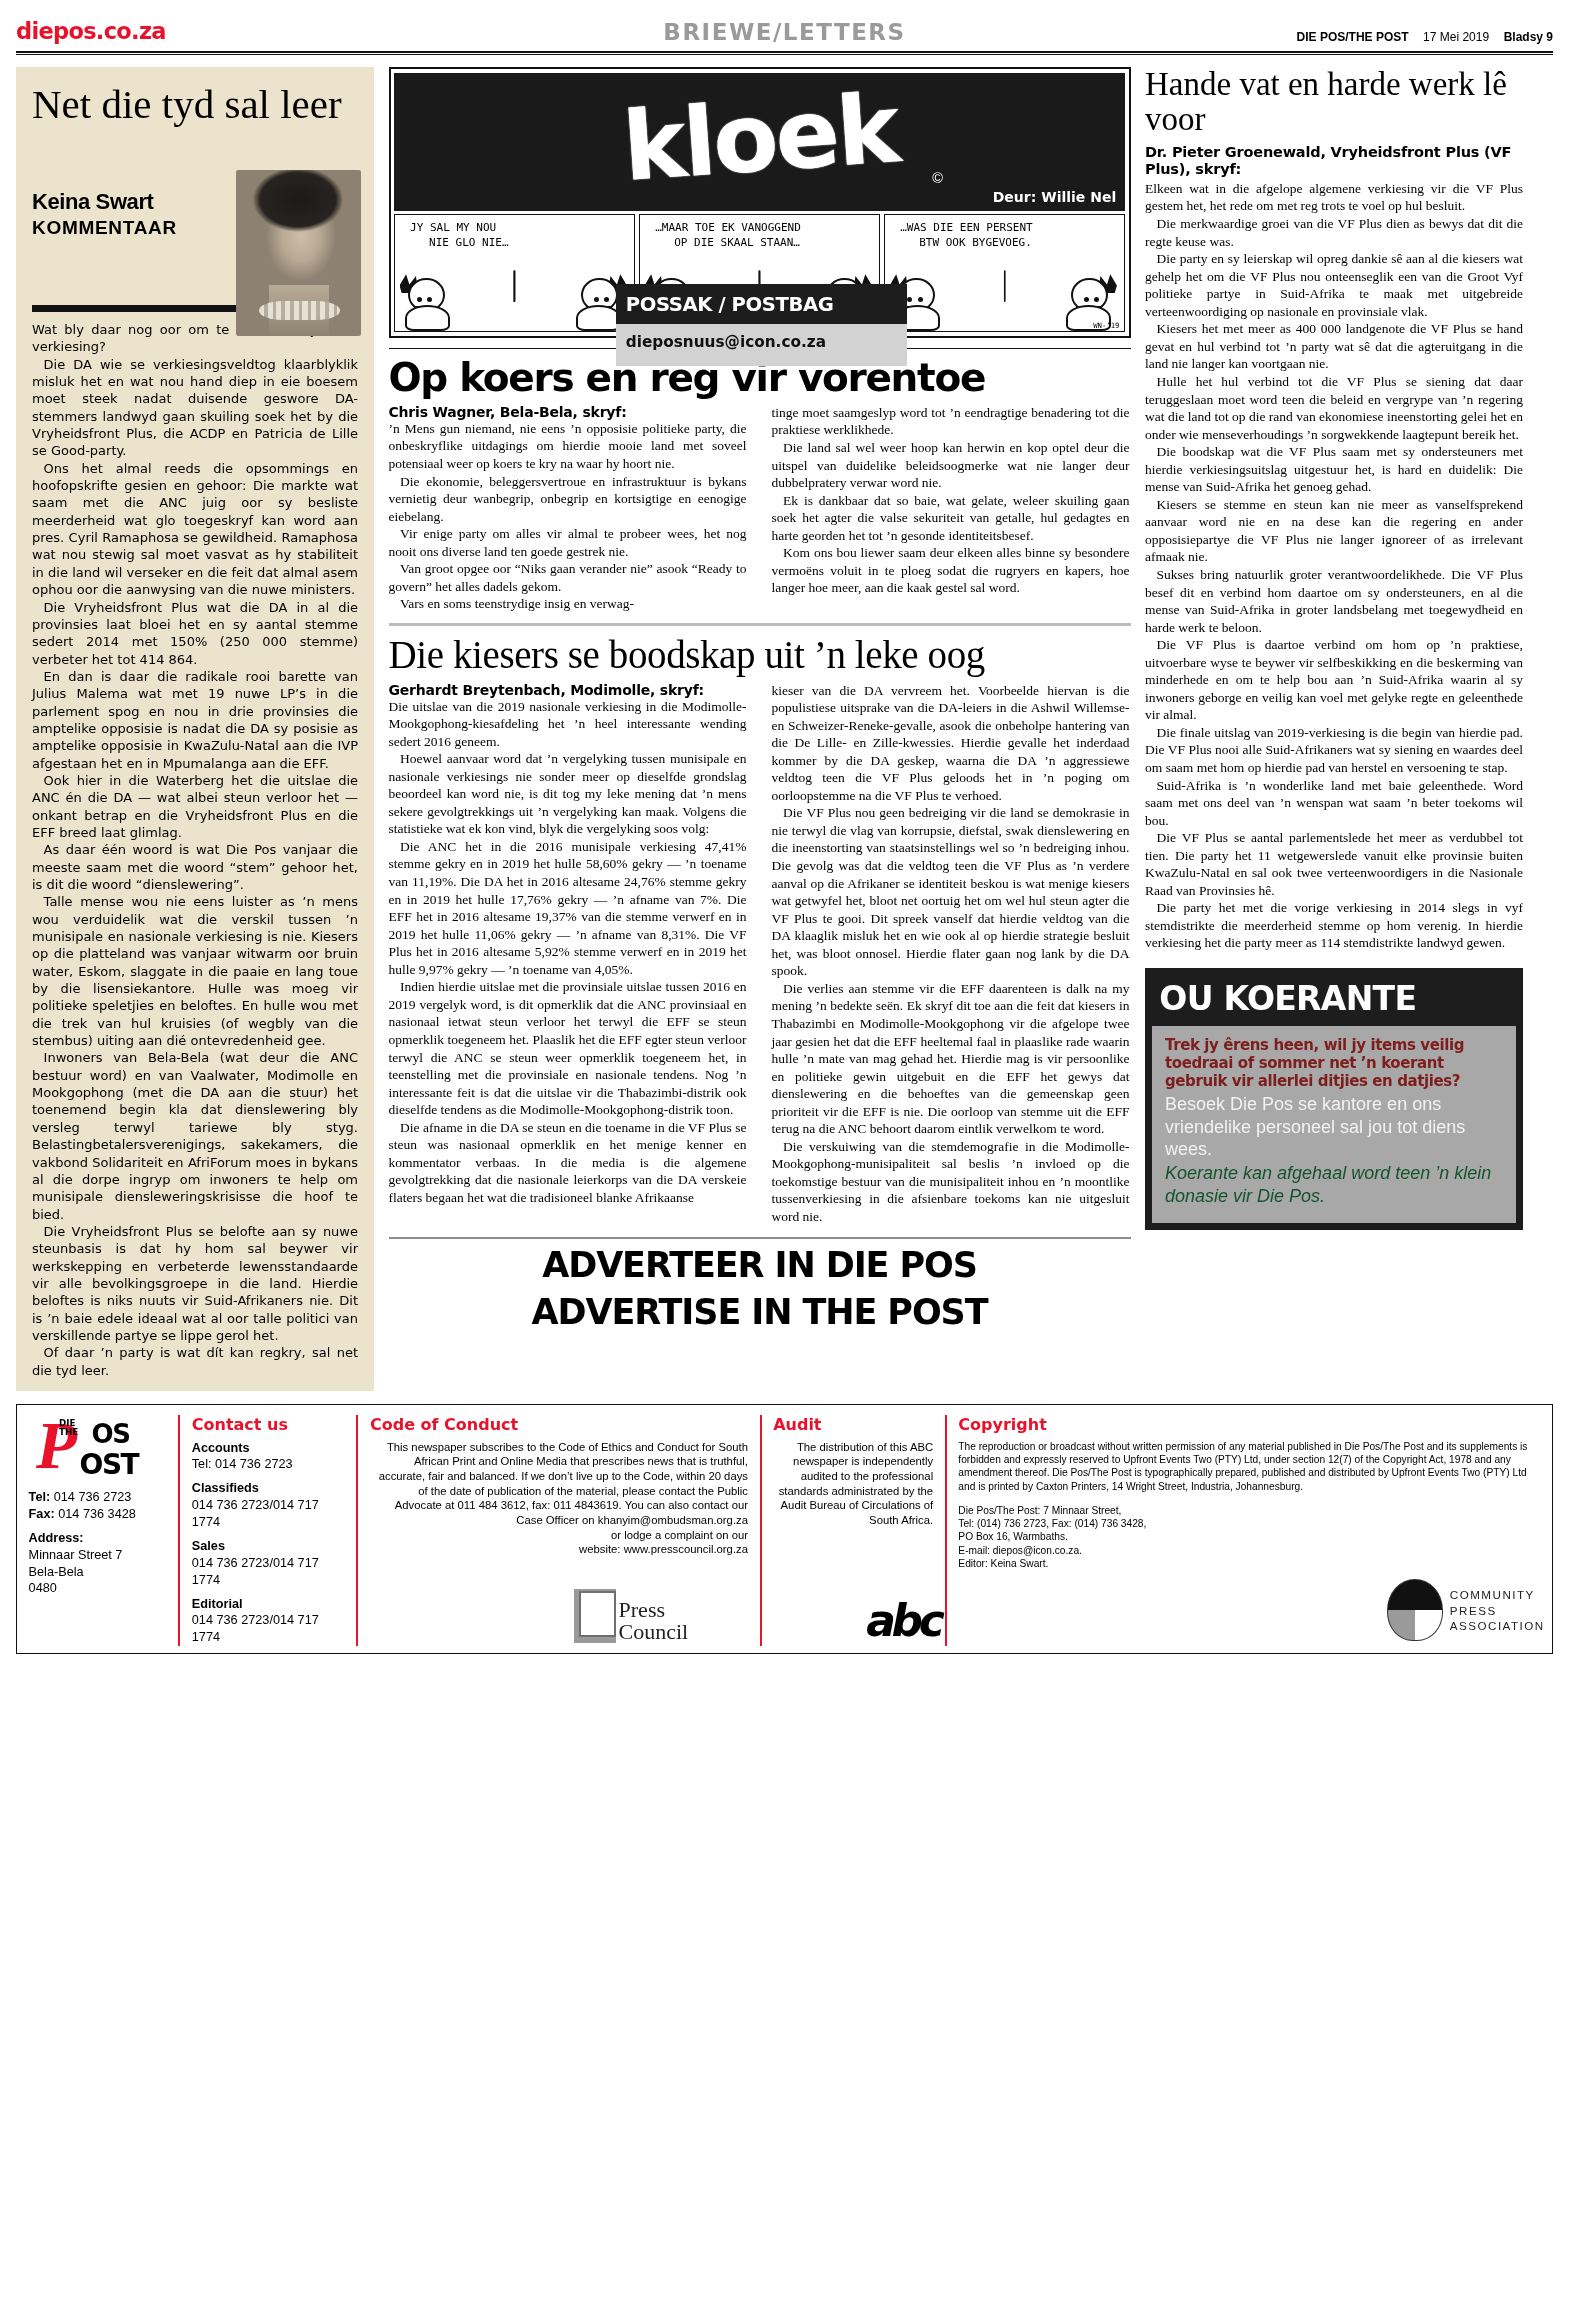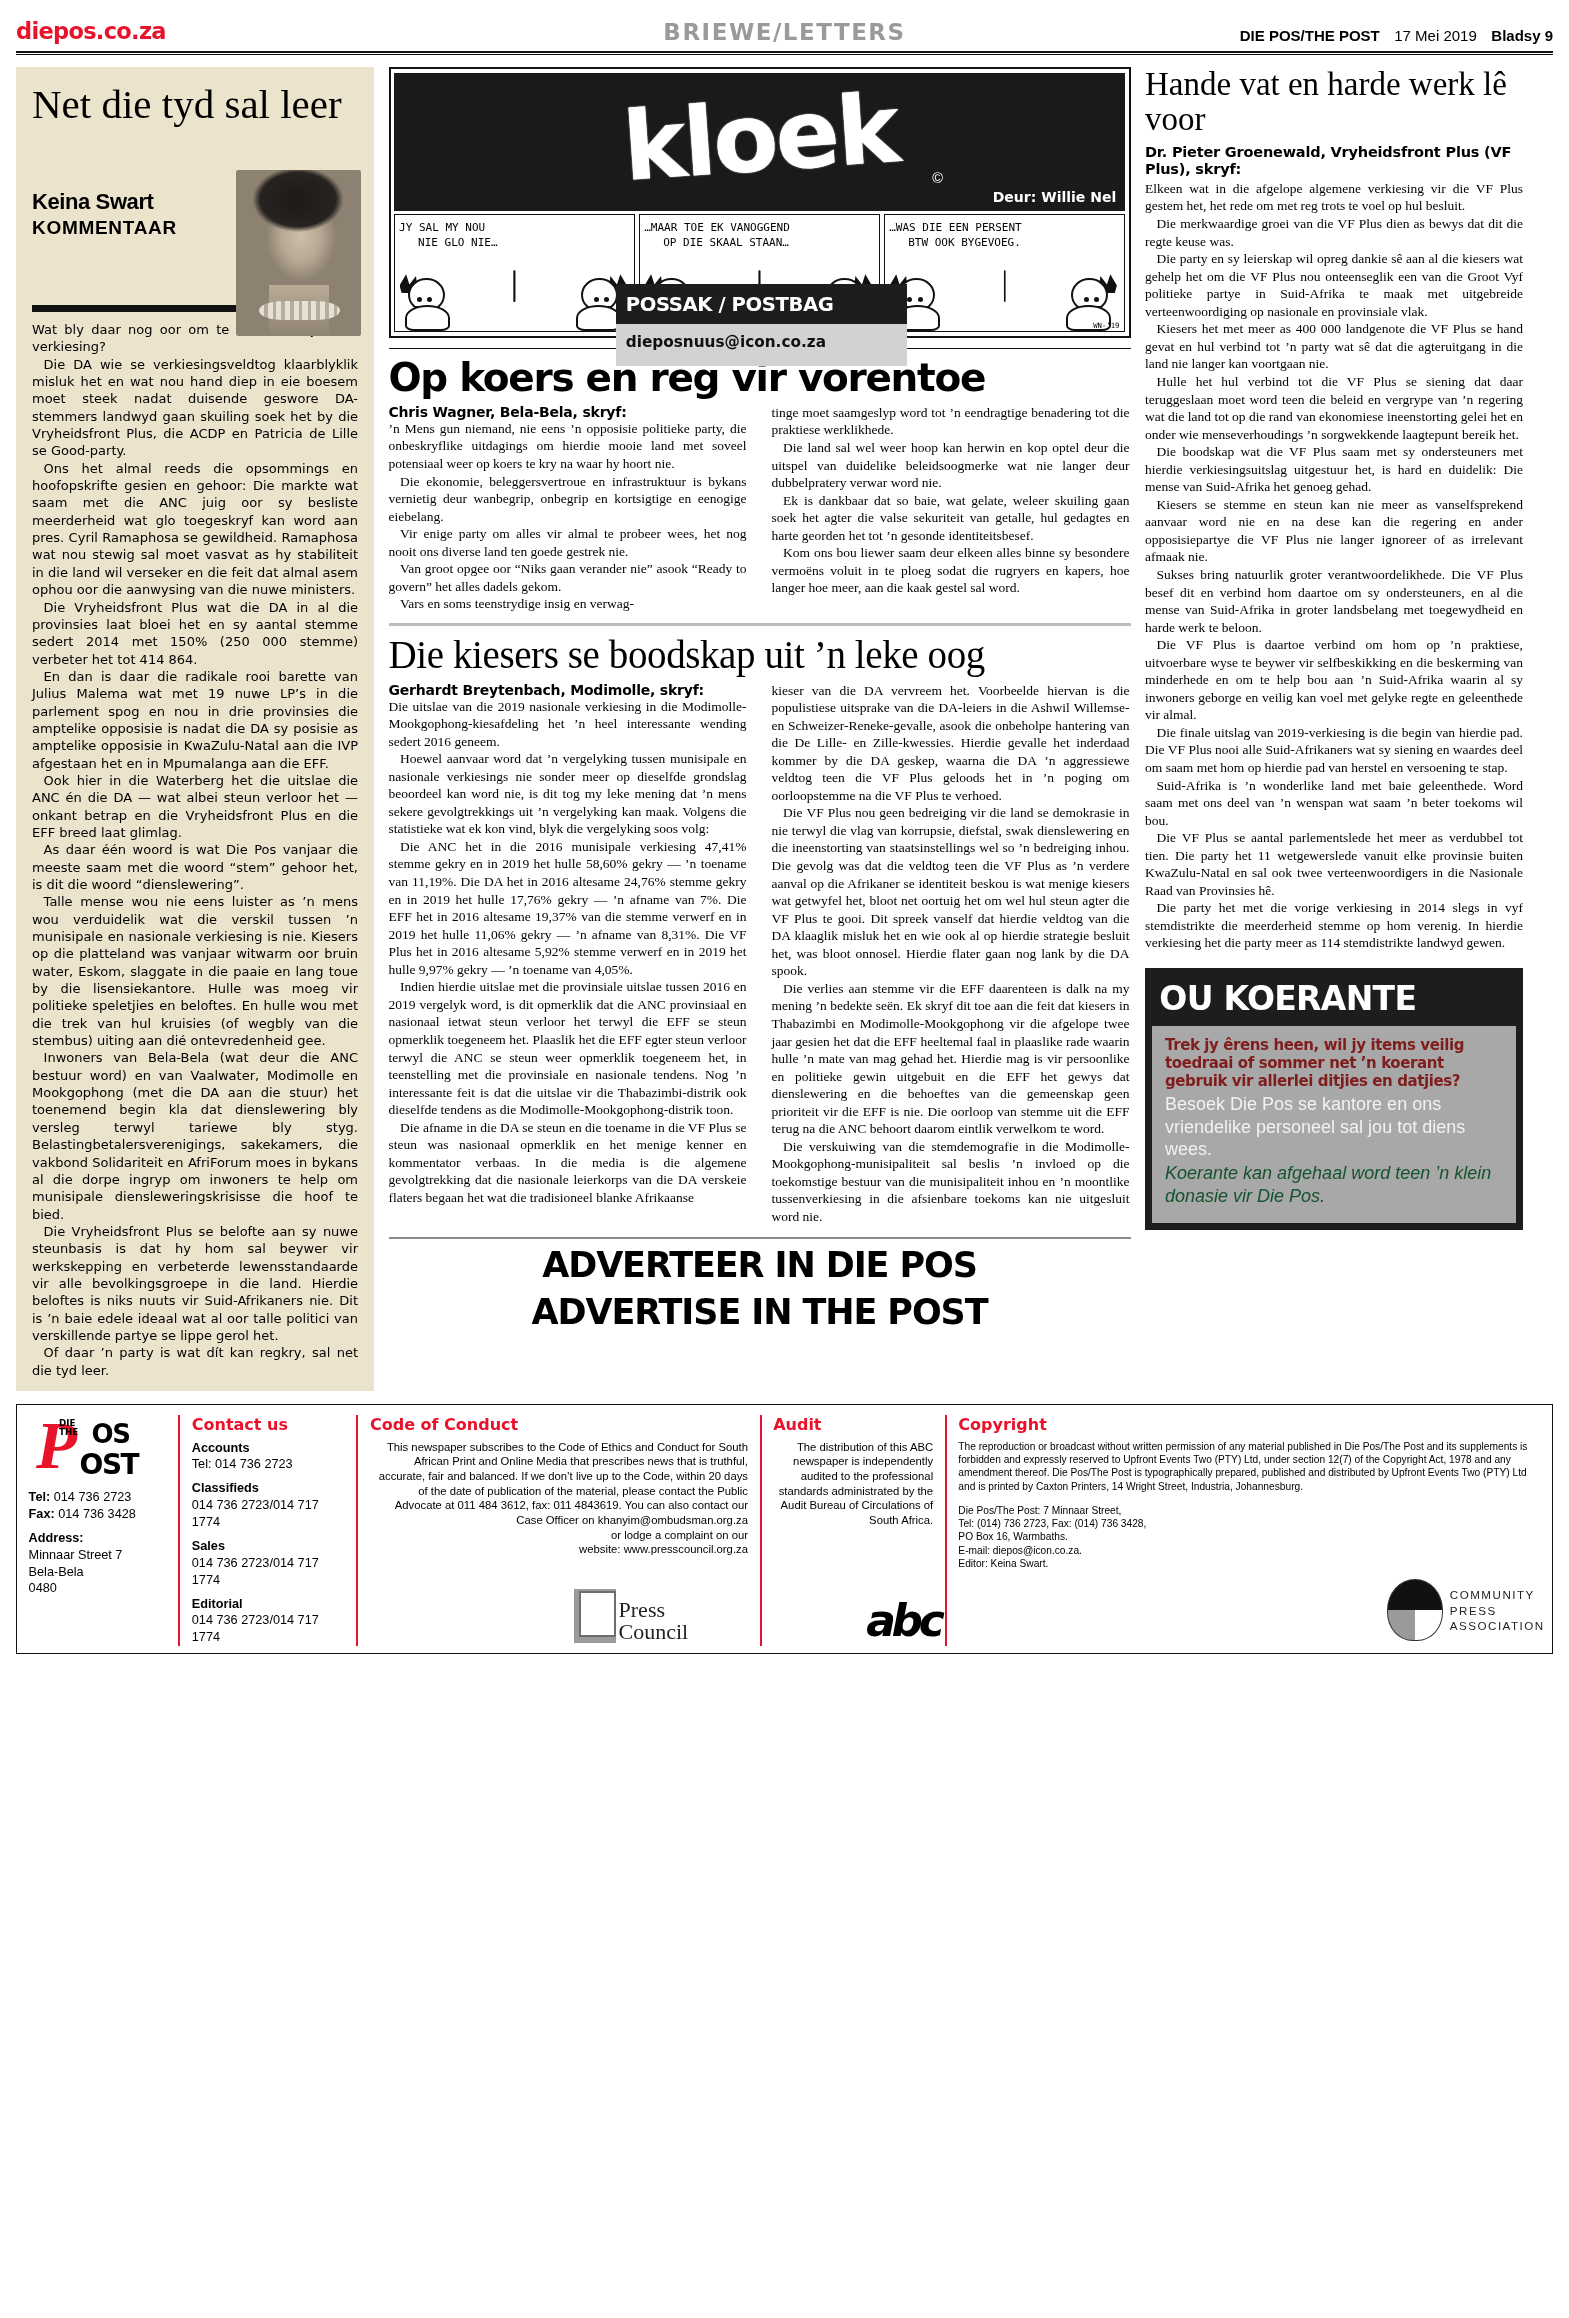--- a/index.html
+++ b/index.html
@@ -17,21 +17,21 @@
   .mh-site{
     font-size:22.5px;font-weight:bold;color:#e8132b;letter-spacing:-0.7px;
     font-family:"DejaVu Sans", sans-serif;
     position:absolute;left:0;bottom:4.4px;
   }
   .mh-section{
     position:absolute;left:50%;transform:translateX(-50%);bottom:2.9px;
     font-size:23px;font-weight:bold;color:#9a9a9a;letter-spacing:1.5px;
     font-family:"DejaVu Sans", sans-serif;
   }
-  .mh-right{position:absolute;right:0;bottom:4.4px;display:flex;align-items:baseline;gap:14.5px;font-size:15px;text-align:right;}
+  .mh-right{position:absolute;right:0;bottom:4.4px;display:flex;align-items:baseline;gap:14.5px;font-size:12px;text-align:right;}
   .mh-paper{font-weight:bold;}
   .mh-date{font-weight:normal;}
   .mh-page{font-weight:bold;}
   .rule-thick{border-top:2.2px solid #111;margin-top:2.9px;}
   .rule-thin{border-top:0.7px solid #111;margin-top:1.5px;}
 
   
   .cols{display:flex;gap:14.5px;margin-top:11.6px;align-items:flex-start;}
   .col-left{width:358px;flex:none;}
   .col-mid{width:742px;flex:none;}
@@ -72,21 +72,21 @@
     position:absolute;left:50%;top:50%;transform:translate(-50%,-54%) rotate(-4deg);
     color:#fff;font-family:"DejaVu Sans", sans-serif;font-weight:bold;
     font-size:95px;letter-spacing:-2.9px;white-space:nowrap;
     text-shadow:0 0 1.5px #fff;
   }
   .kloek-c{position:absolute;right:182px;bottom:25px;color:#fff;font-size:14.5px;}
   .cartoon-credit{position:absolute;right:8.7px;bottom:5.8px;color:#fff;font-size:14px;font-weight:bold;font-family:"DejaVu Sans",sans-serif;}
   .strip{display:flex;gap:4.4px;margin-top:3.6px;}
   .panel{flex:1;border:1.5px solid #111;height:116px;position:relative;background:#fff;overflow:hidden;}
   .panel .cap{
-    position:absolute;top:5.8px;left:4px;right:7.3px;
+    position:absolute;top:5.8px;left:15px;right:7.3px;
     font-family:"DejaVu Sans Mono", monospace;font-size:11px;line-height:1.35;
     letter-spacing:0px;
   }
   .panel .cap .l2{display:block;margin-left:19px;}
   .birds{position:absolute;left:7.3px;bottom:0;right:7.3px;height:67px;}
   .bird{position:absolute;bottom:0;width:54px;height:63px;}
   .bird .head{position:absolute;left:5.8px;bottom:19px;width:33px;height:30.5px;border:2.2px solid #111;border-radius:50%;background:#fff;}
   .bird .eye{position:absolute;left:14.5px;bottom:29px;width:5.1px;height:5.1px;background:#111;border-radius:50%;}
   .bird .eye2{position:absolute;left:25px;bottom:29px;width:5.1px;height:5.1px;background:#111;border-radius:50%;}
   .bird .crest{position:absolute;left:-2.9px;bottom:38px;width:22px;height:19px;background:#111;clip-path:polygon(0 60%,30% 0,45% 55%,75% 10%,80% 60%,100% 40%,60% 100%,10% 100%);}

